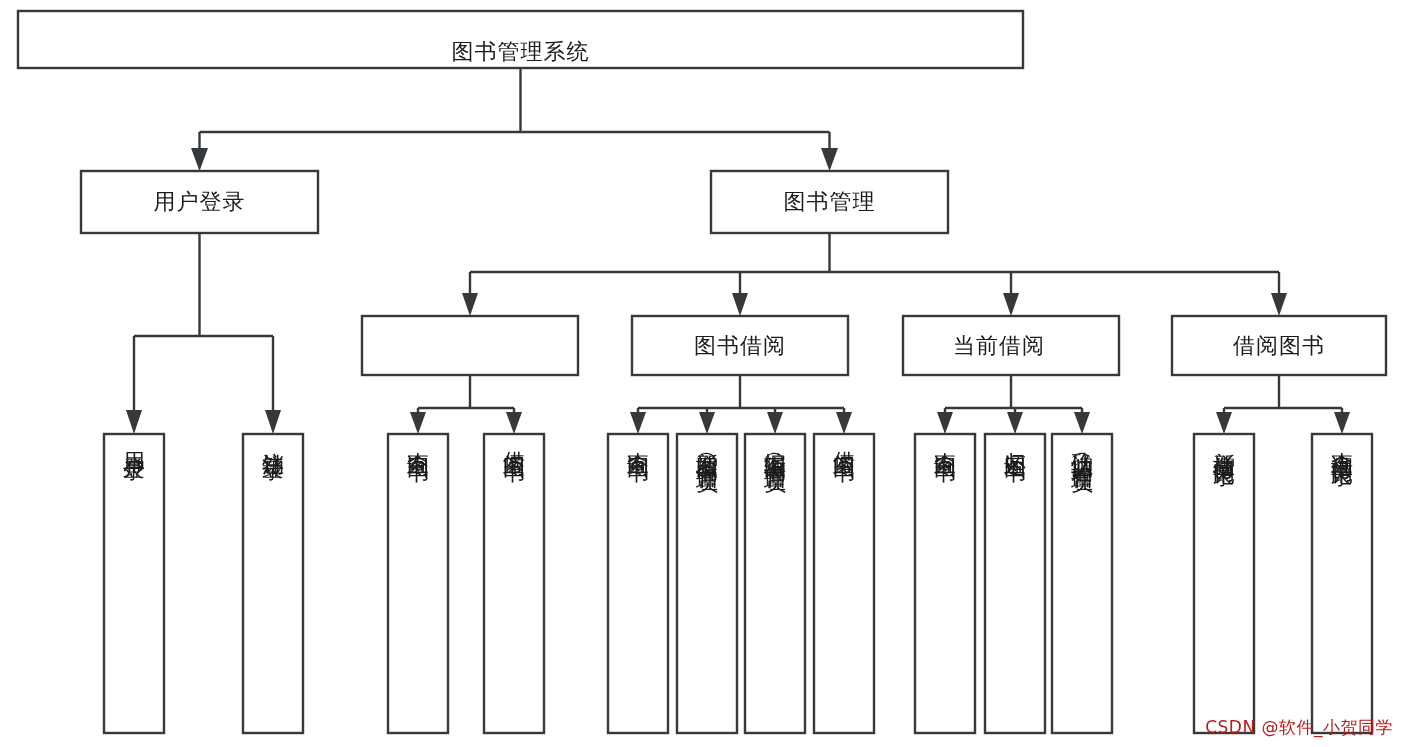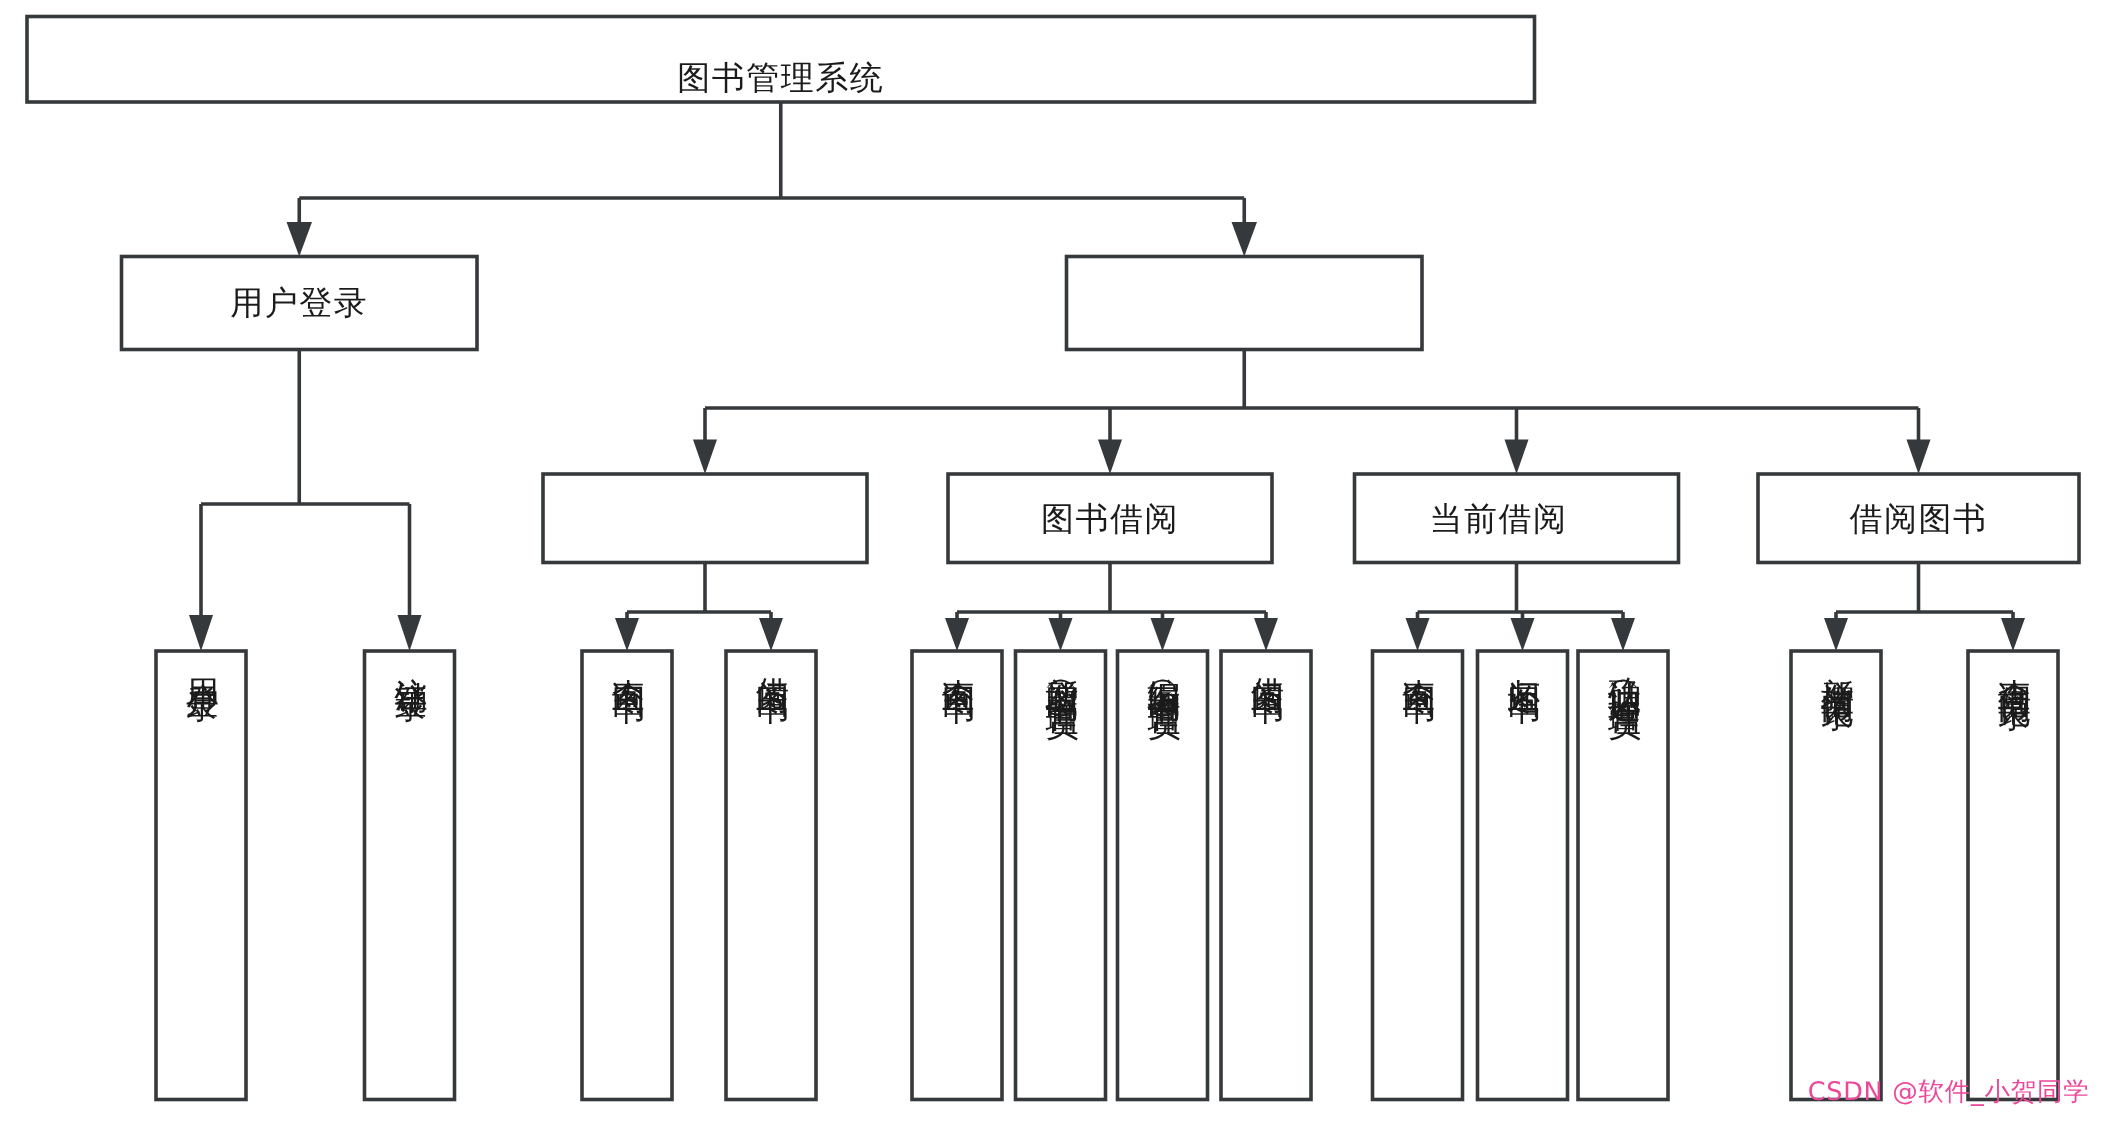--- a/index.html
+++ b/index.html
@@ -71,21 +71,21 @@
     color: #1b1b1b;
     letter-spacing: 1px;
     white-space: nowrap;
   }
   #watermark {
     position: absolute;
     right: 12px;
     bottom: 8px;
     font-family: "DejaVu Sans", "Liberation Sans", sans-serif;
     font-size: 17px;
-    color: #ec4899;
+    color: #b91c1c;
     letter-spacing: 0.5px;
     white-space: nowrap;
   }
 </style>
 </head>
 <body>
 
 <div id="diagram-root">
 
   <svg class="tree" viewBox="0 0 1405 747" xmlns="http://www.w3.org/2000/svg">
@@ -180,20 +180,23 @@
   </svg>
 
   <div class="hlabel-wrap" style="left:18px; top:11px; width:1005px; height:57px;margin-top:12px;">
     <span class="hlabel-text">图书管理系统</span>
   </div>
 
   <div class="hlabel-wrap" style="left:81px; top:171px; width:237px; height:62px;">
     <span class="hlabel-text">用户登录</span>
   </div>
 
+  <div class="hlabel-wrap" style="left:711px; top:171px; width:237px; height:62px;">
+    <span class="hlabel-text">图书管理</span>
+  </div>
 
 
   <div class="hlabel-wrap" style="left:632px; top:316px; width:216px; height:59px;text-align:right;">
     <span class="hlabel-text">图书借阅</span>
   </div>
 
   <div class="hlabel-wrap" style="left:903px; top:316px; width:192px; height:59px;">
     <span class="hlabel-text">当前借阅</span>
   </div>
 

